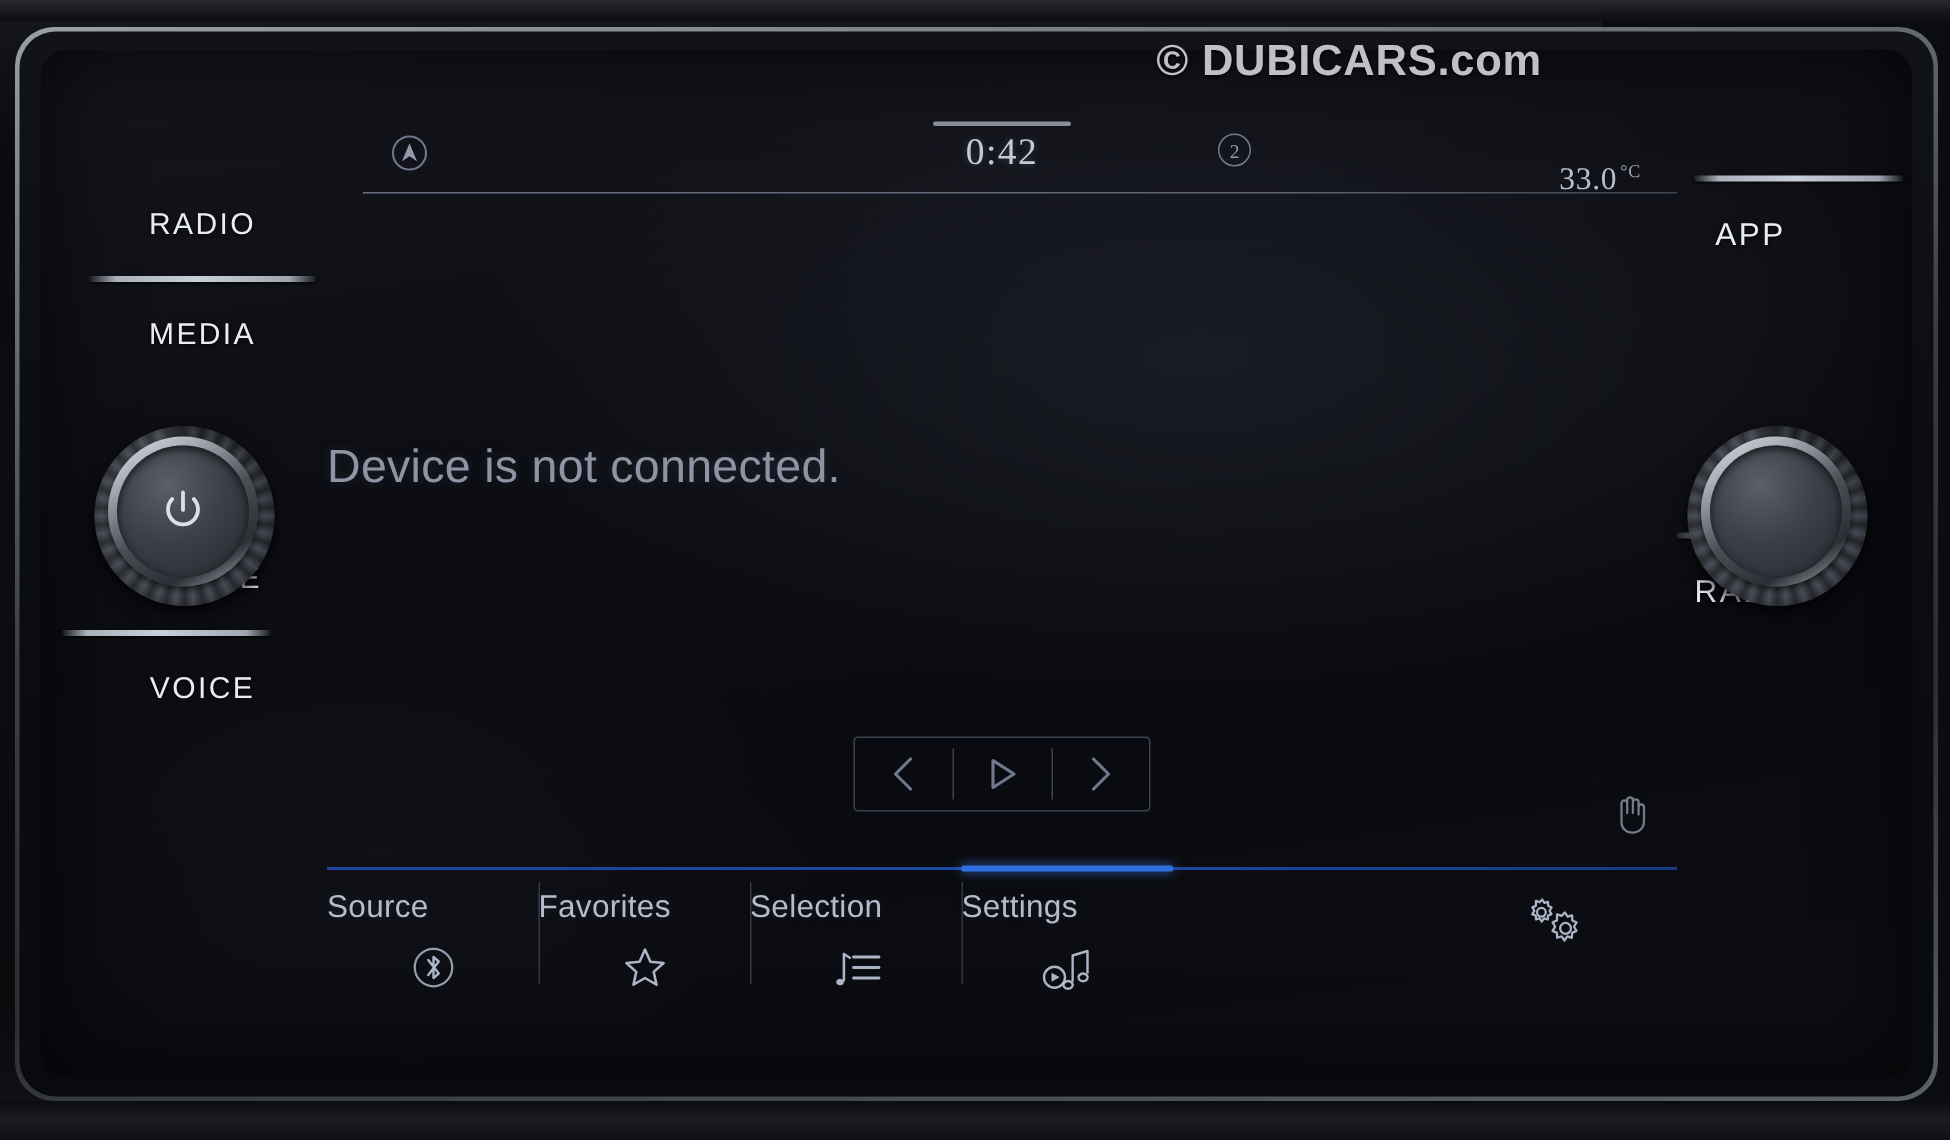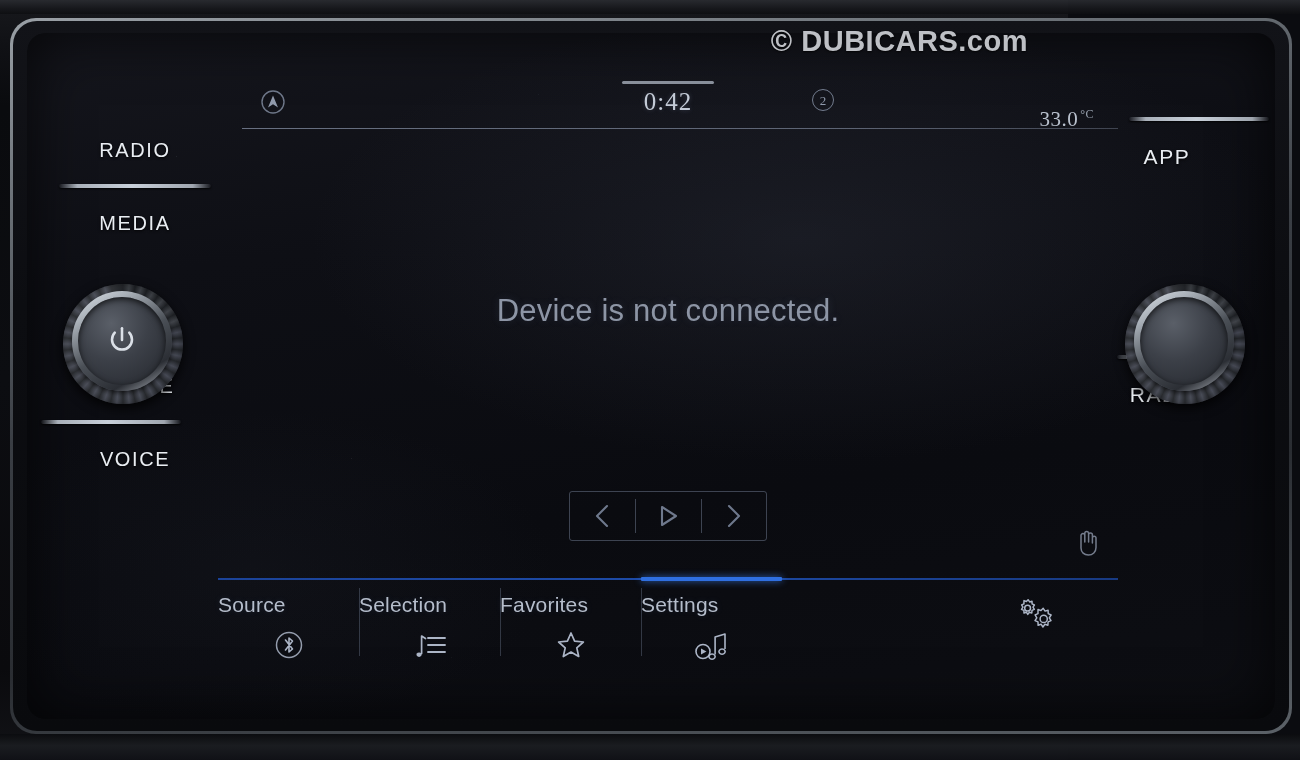--- a/index.html
+++ b/index.html
@@ -217,21 +217,21 @@
   }
 
   
   #screen-main {
     position: relative;
     height: 445px;
   }
   #device-msg {
     position: absolute;
     left: 0; right: 0; top: 160px;
-    text-align: center;
+    text-align: left;
     font-size: 31px;
     color: #8d95a5;
     letter-spacing: .2px;
     text-shadow: 0 0 8px rgba(120,140,180,.18);
   }
 
   
   #transport {
     position: absolute;
     left: 50%; transform: translateX(-50%);
@@ -432,47 +432,47 @@
           <div id="menubar-rule"></div>
           <div id="menubar-active" style="left: 423px; width: 141px; background: rgb(47, 111, 224);"></div>
 
           <div id="tabs">
             <div class="tab">
               <span class="tab-label">Source</span>
               <span class="tab-icon">
                 <svg width="32" height="36" viewBox="0 0 32 36">
                   <circle cx="16" cy="18" r="12.5" fill="none" stroke="rgba(178,188,206,.82)" stroke-width="1.5"></circle>
                   <path d="M12.5 13 L19.5 22 L16 25 L16 11 L19.5 14 L12.5 23" fill="none" stroke="rgba(190,200,218,.9)" stroke-width="1.6" stroke-linejoin="round" stroke-linecap="round"></path>
+                </svg>
+              </span>
+            </div>
+
+            <div class="tab">
+              <span class="tab-label">Favorites</span>
+              <span class="tab-icon">
+                <svg width="36" height="34" viewBox="0 0 36 34">
+                  <path d="M18 5 L21.6 13.1 L30.4 14 L23.8 19.9 L25.7 28.5 L18 24 L10.3 28.5 L12.2 19.9 L5.6 14 L14.4 13.1 Z" fill="none" stroke="rgba(190,200,218,.9)" stroke-width="1.7" stroke-linejoin="round"></path>
                 </svg>
               </span>
             </div>
 
             <div class="tab">
               <span class="tab-label">Selection</span>
               <span class="tab-icon">
                 <svg width="42" height="34" viewBox="0 0 42 34">
                   <path d="M10 24.5 a2.6 2.2 0 1 0 0.1 0 z" fill="rgba(190,200,218,.9)"></path>
                   <path d="M12.6 25.5 L12.6 8 L16.5 10.5" fill="none" stroke="rgba(190,200,218,.9)" stroke-width="1.7" stroke-linecap="round" stroke-linejoin="round"></path>
                   <line x1="19" y1="10" x2="36" y2="10" stroke="rgba(190,200,218,.9)" stroke-width="1.9" stroke-linecap="round"></line>
                   <line x1="19" y1="17" x2="36" y2="17" stroke="rgba(190,200,218,.9)" stroke-width="1.9" stroke-linecap="round"></line>
                   <line x1="19" y1="24" x2="36" y2="24" stroke="rgba(190,200,218,.9)" stroke-width="1.9" stroke-linecap="round"></line>
                 </svg>
               </span>
             </div>
 
             <div class="tab">
-              <span class="tab-label">Favorites</span>
-              <span class="tab-icon">
-                <svg width="36" height="34" viewBox="0 0 36 34">
-                  <path d="M18 5 L21.6 13.1 L30.4 14 L23.8 19.9 L25.7 28.5 L18 24 L10.3 28.5 L12.2 19.9 L5.6 14 L14.4 13.1 Z" fill="none" stroke="rgba(190,200,218,.9)" stroke-width="1.7" stroke-linejoin="round"></path>
-                </svg>
-              </span>
-            </div>
-
-            <div class="tab">
               <span class="tab-label">Settings</span>
               <span class="tab-icon">
                 <svg width="44" height="36" viewBox="0 0 44 36">
                   <circle cx="13" cy="24.5" r="7" fill="none" stroke="rgba(190,200,218,.9)" stroke-width="1.6"></circle>
                   <path d="M11 21.5 L16.5 24.5 L11 27.5 Z" fill="rgba(190,200,218,.9)"></path>
                   <path d="M22 27 a3.1 2.6 0 1 0 0.1 0 z" fill="none" stroke="rgba(190,200,218,.9)" stroke-width="1.6"></path>
                   <path d="M25.1 27.5 L25.1 10 L35 7 L35 22" fill="none" stroke="rgba(190,200,218,.9)" stroke-width="1.6" stroke-linejoin="round"></path>
                   <path d="M32 22 a3.1 2.6 0 1 0 0.1 0 z" fill="none" stroke="rgba(190,200,218,.9)" stroke-width="1.6"></path>
                 </svg>
               </span>

